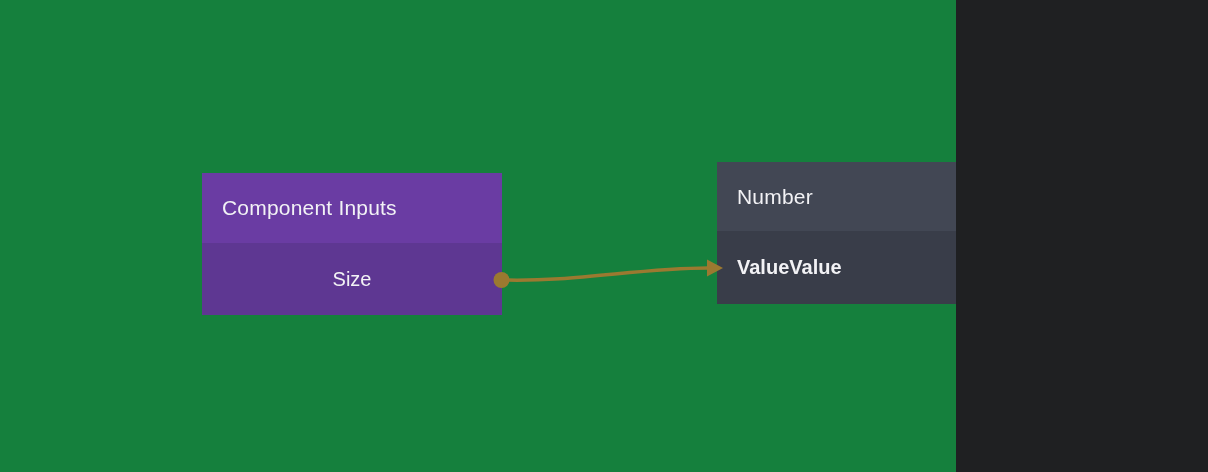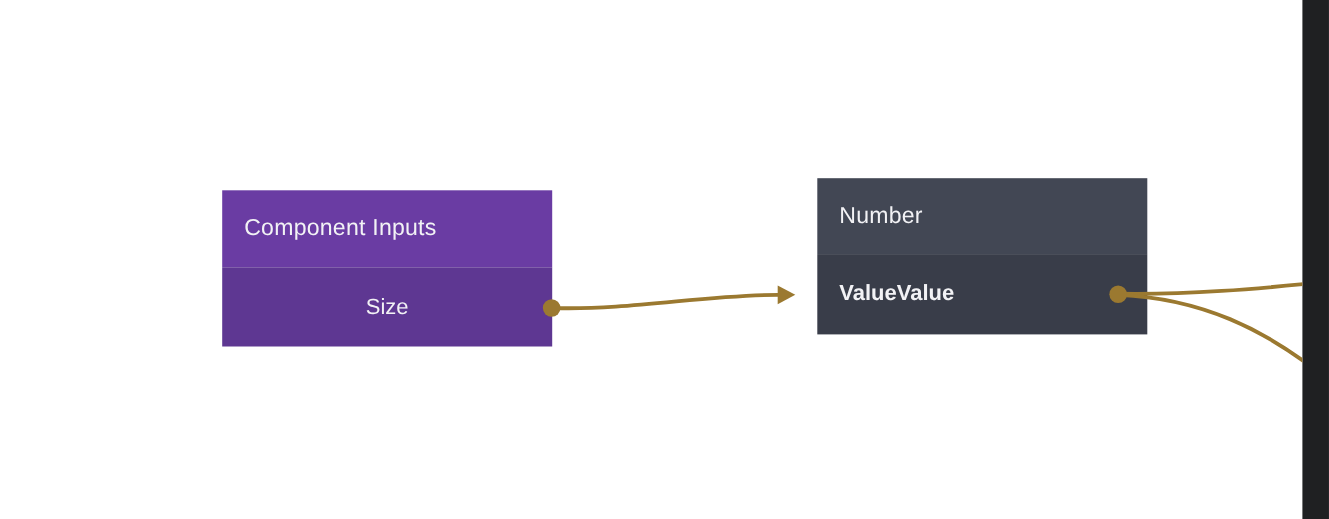--- a/index.html
+++ b/index.html
@@ -2,23 +2,23 @@
 <html><head>
 <meta charset="utf-8">
 <style>
   html, body {
     margin: 0;
     padding: 0;
     background: #1f2022;
   }
   .canvas {
     position: relative;
-    width: 1184px;
+    width: 956px;
     height: 472px;
-    background: #ffffff;
+    background: #15803d;
     overflow: hidden;
     font-family: "Liberation Sans", sans-serif;
   }
   .node {
     position: absolute;
     display: flex;
     flex-direction: column;
     color: #f2f2f5;
   }
   .node-header {
@@ -44,21 +44,21 @@
     height: 70px;
     background: #6a3ca3;
   }
   .node-component-inputs .node-body {
     height: 72px;
     background: #5e3792;
     justify-content: center;
   }
   
   .node-number {
-    left: 743px;
+    left: 717px;
     top: 162px;
     width: 300px;
   }
   .node-number .node-header {
     height: 69px;
     background: #424754;
   }
   .node-number .node-body {
     height: 73px;
     background: #393d49;

